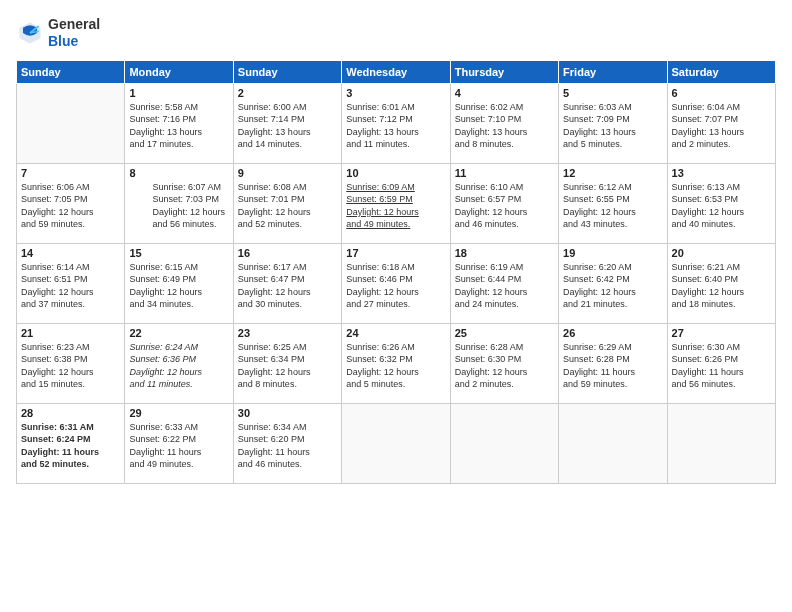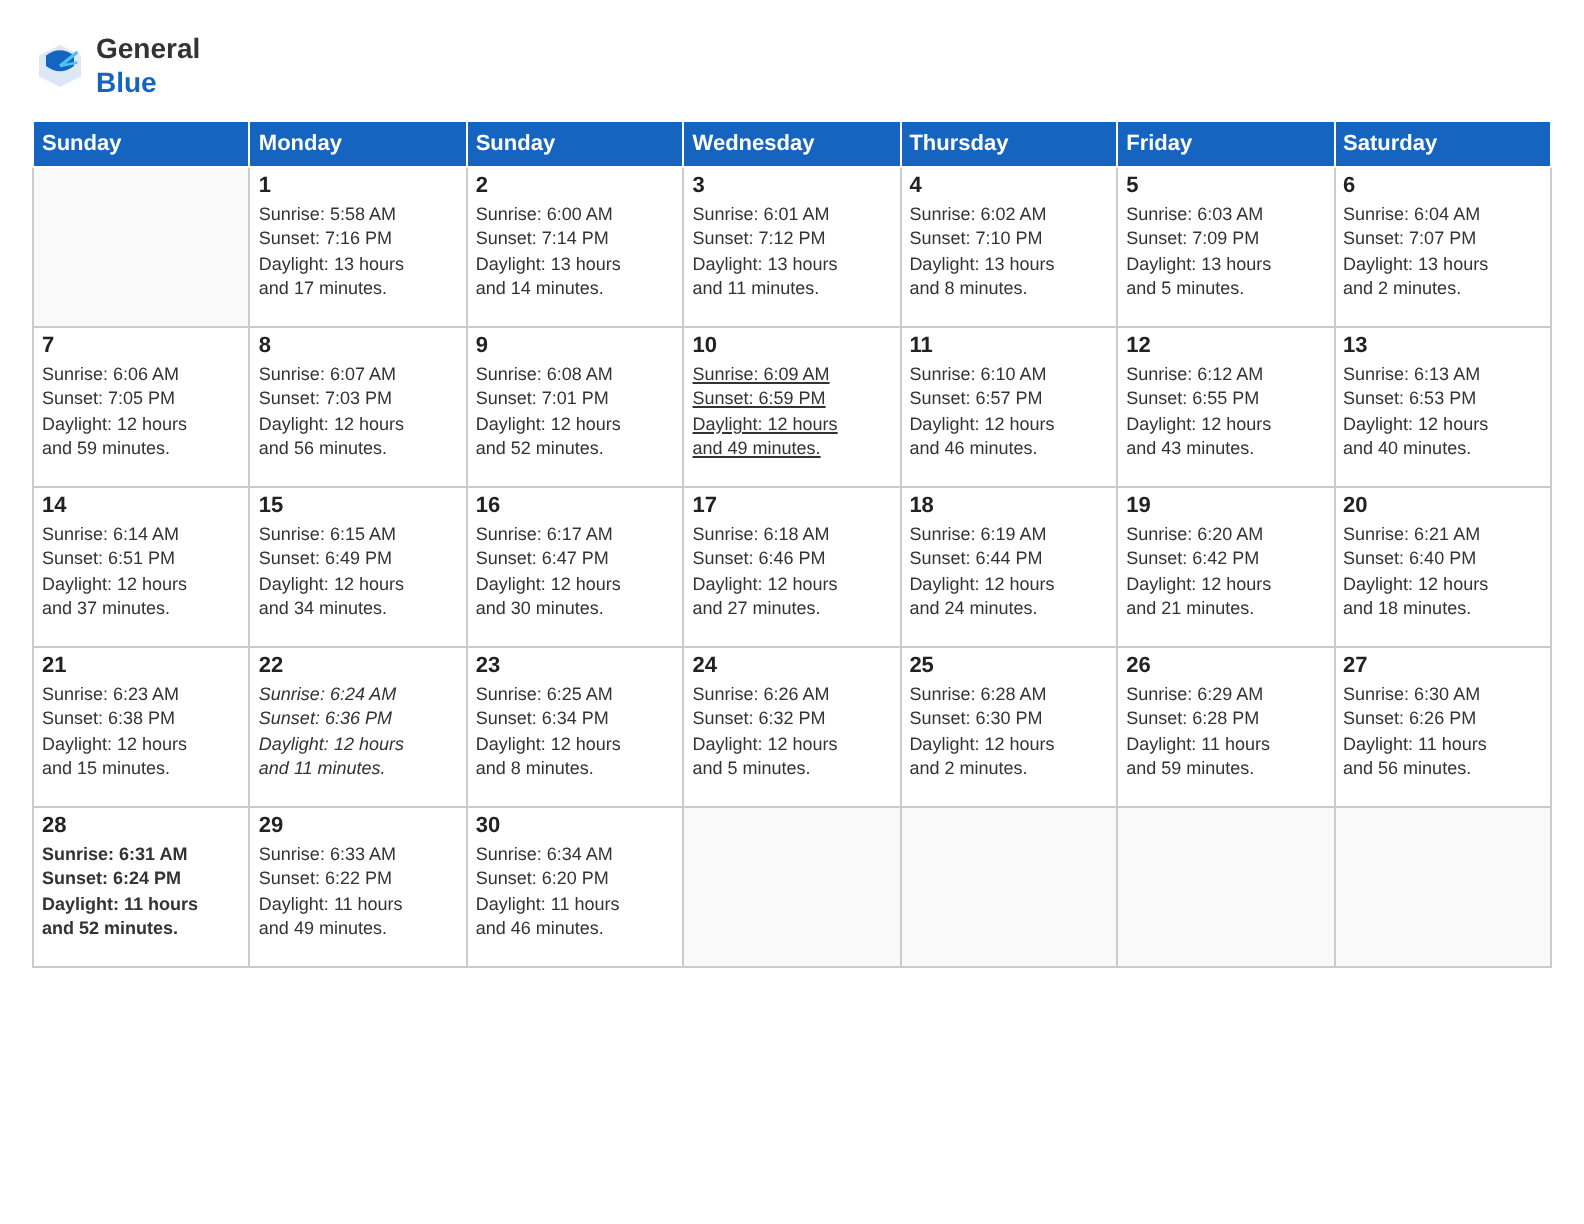--- a/index.html
+++ b/index.html
@@ -169,21 +169,21 @@
         <tr>
           <td>
             <div class="day-num">7</div>
             <div class="day-info" style="white-space: pre-line;">Sunrise: 6:06 AM
 Sunset: 7:05 PM
 Daylight: 12 hours
 and 59 minutes.</div>
           </td>
           <td>
             <div class="day-num">8</div>
-            <div class="day-info" style="white-space: pre-line;">Sunrise: 6:07 AM
+            <div class="day-info" style="white-space: pre-line; margin-left: 23px;">Sunrise: 6:07 AM
 Sunset: 7:03 PM
 Daylight: 12 hours
 and 56 minutes.</div>
           </td>
           <td>
             <div class="day-num">9</div>
             <div class="day-info" style="white-space: pre-line;">Sunrise: 6:08 AM
 Sunset: 7:01 PM
 Daylight: 12 hours
 and 52 minutes.</div>

